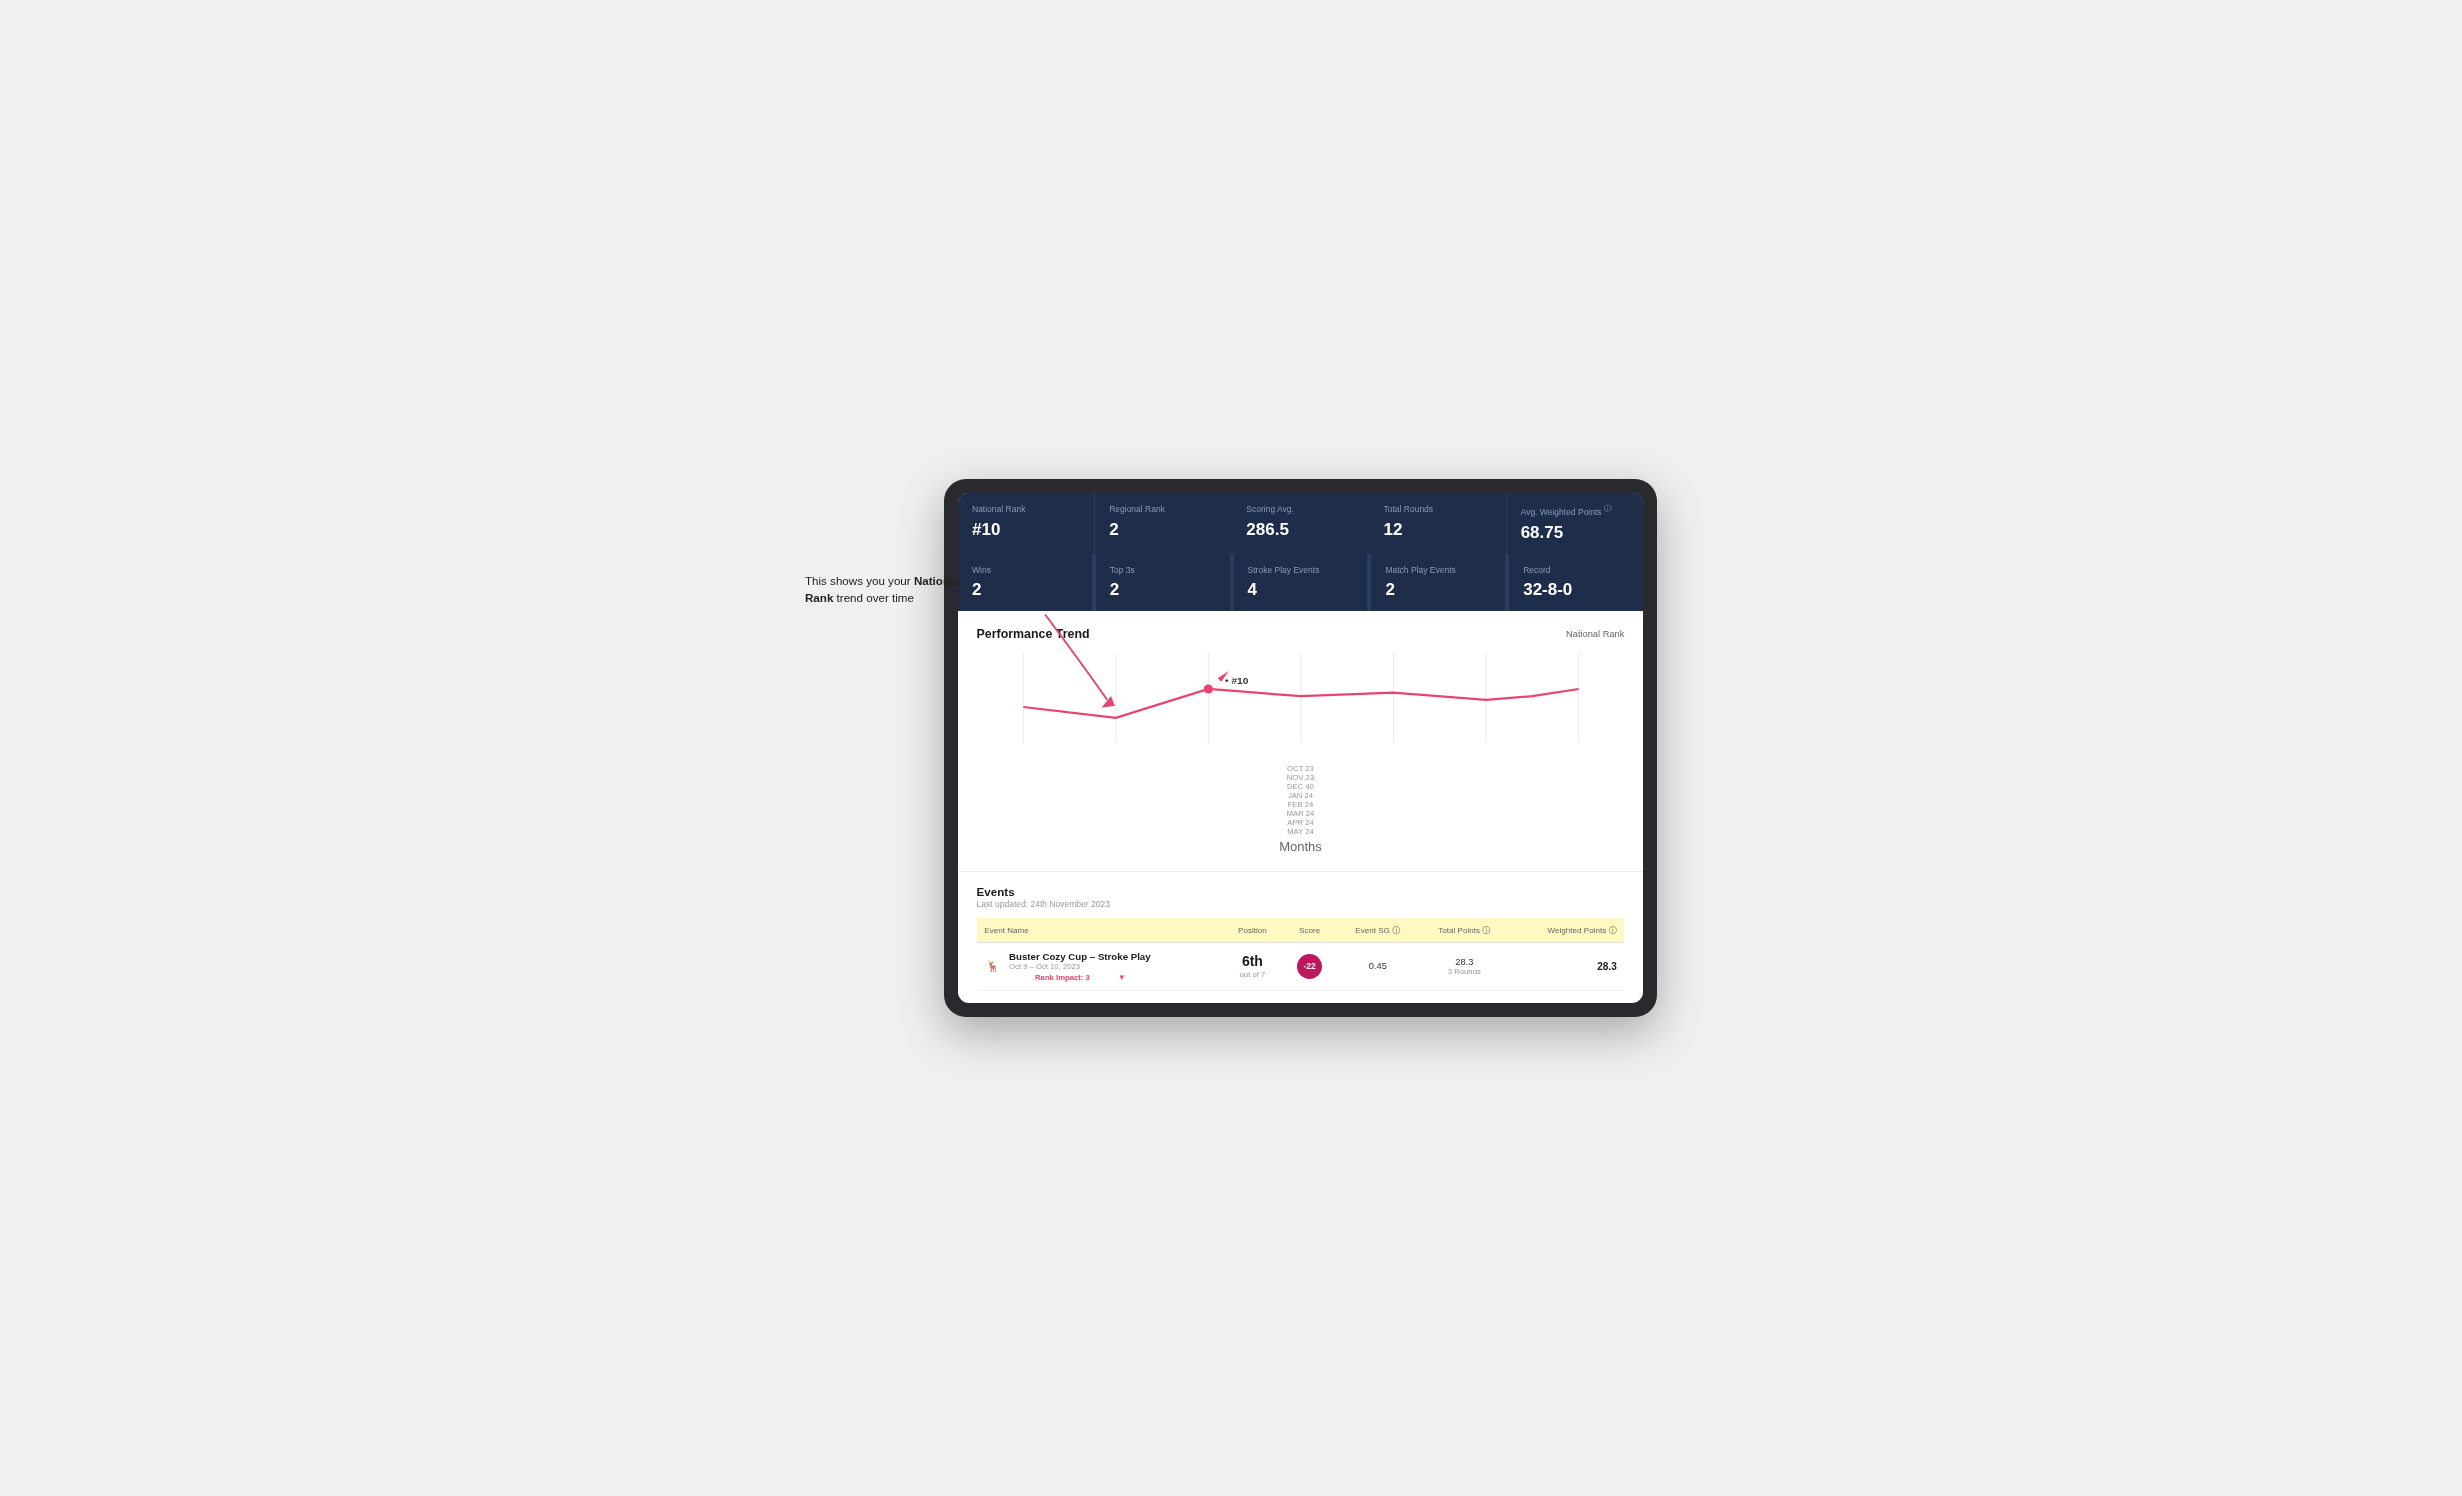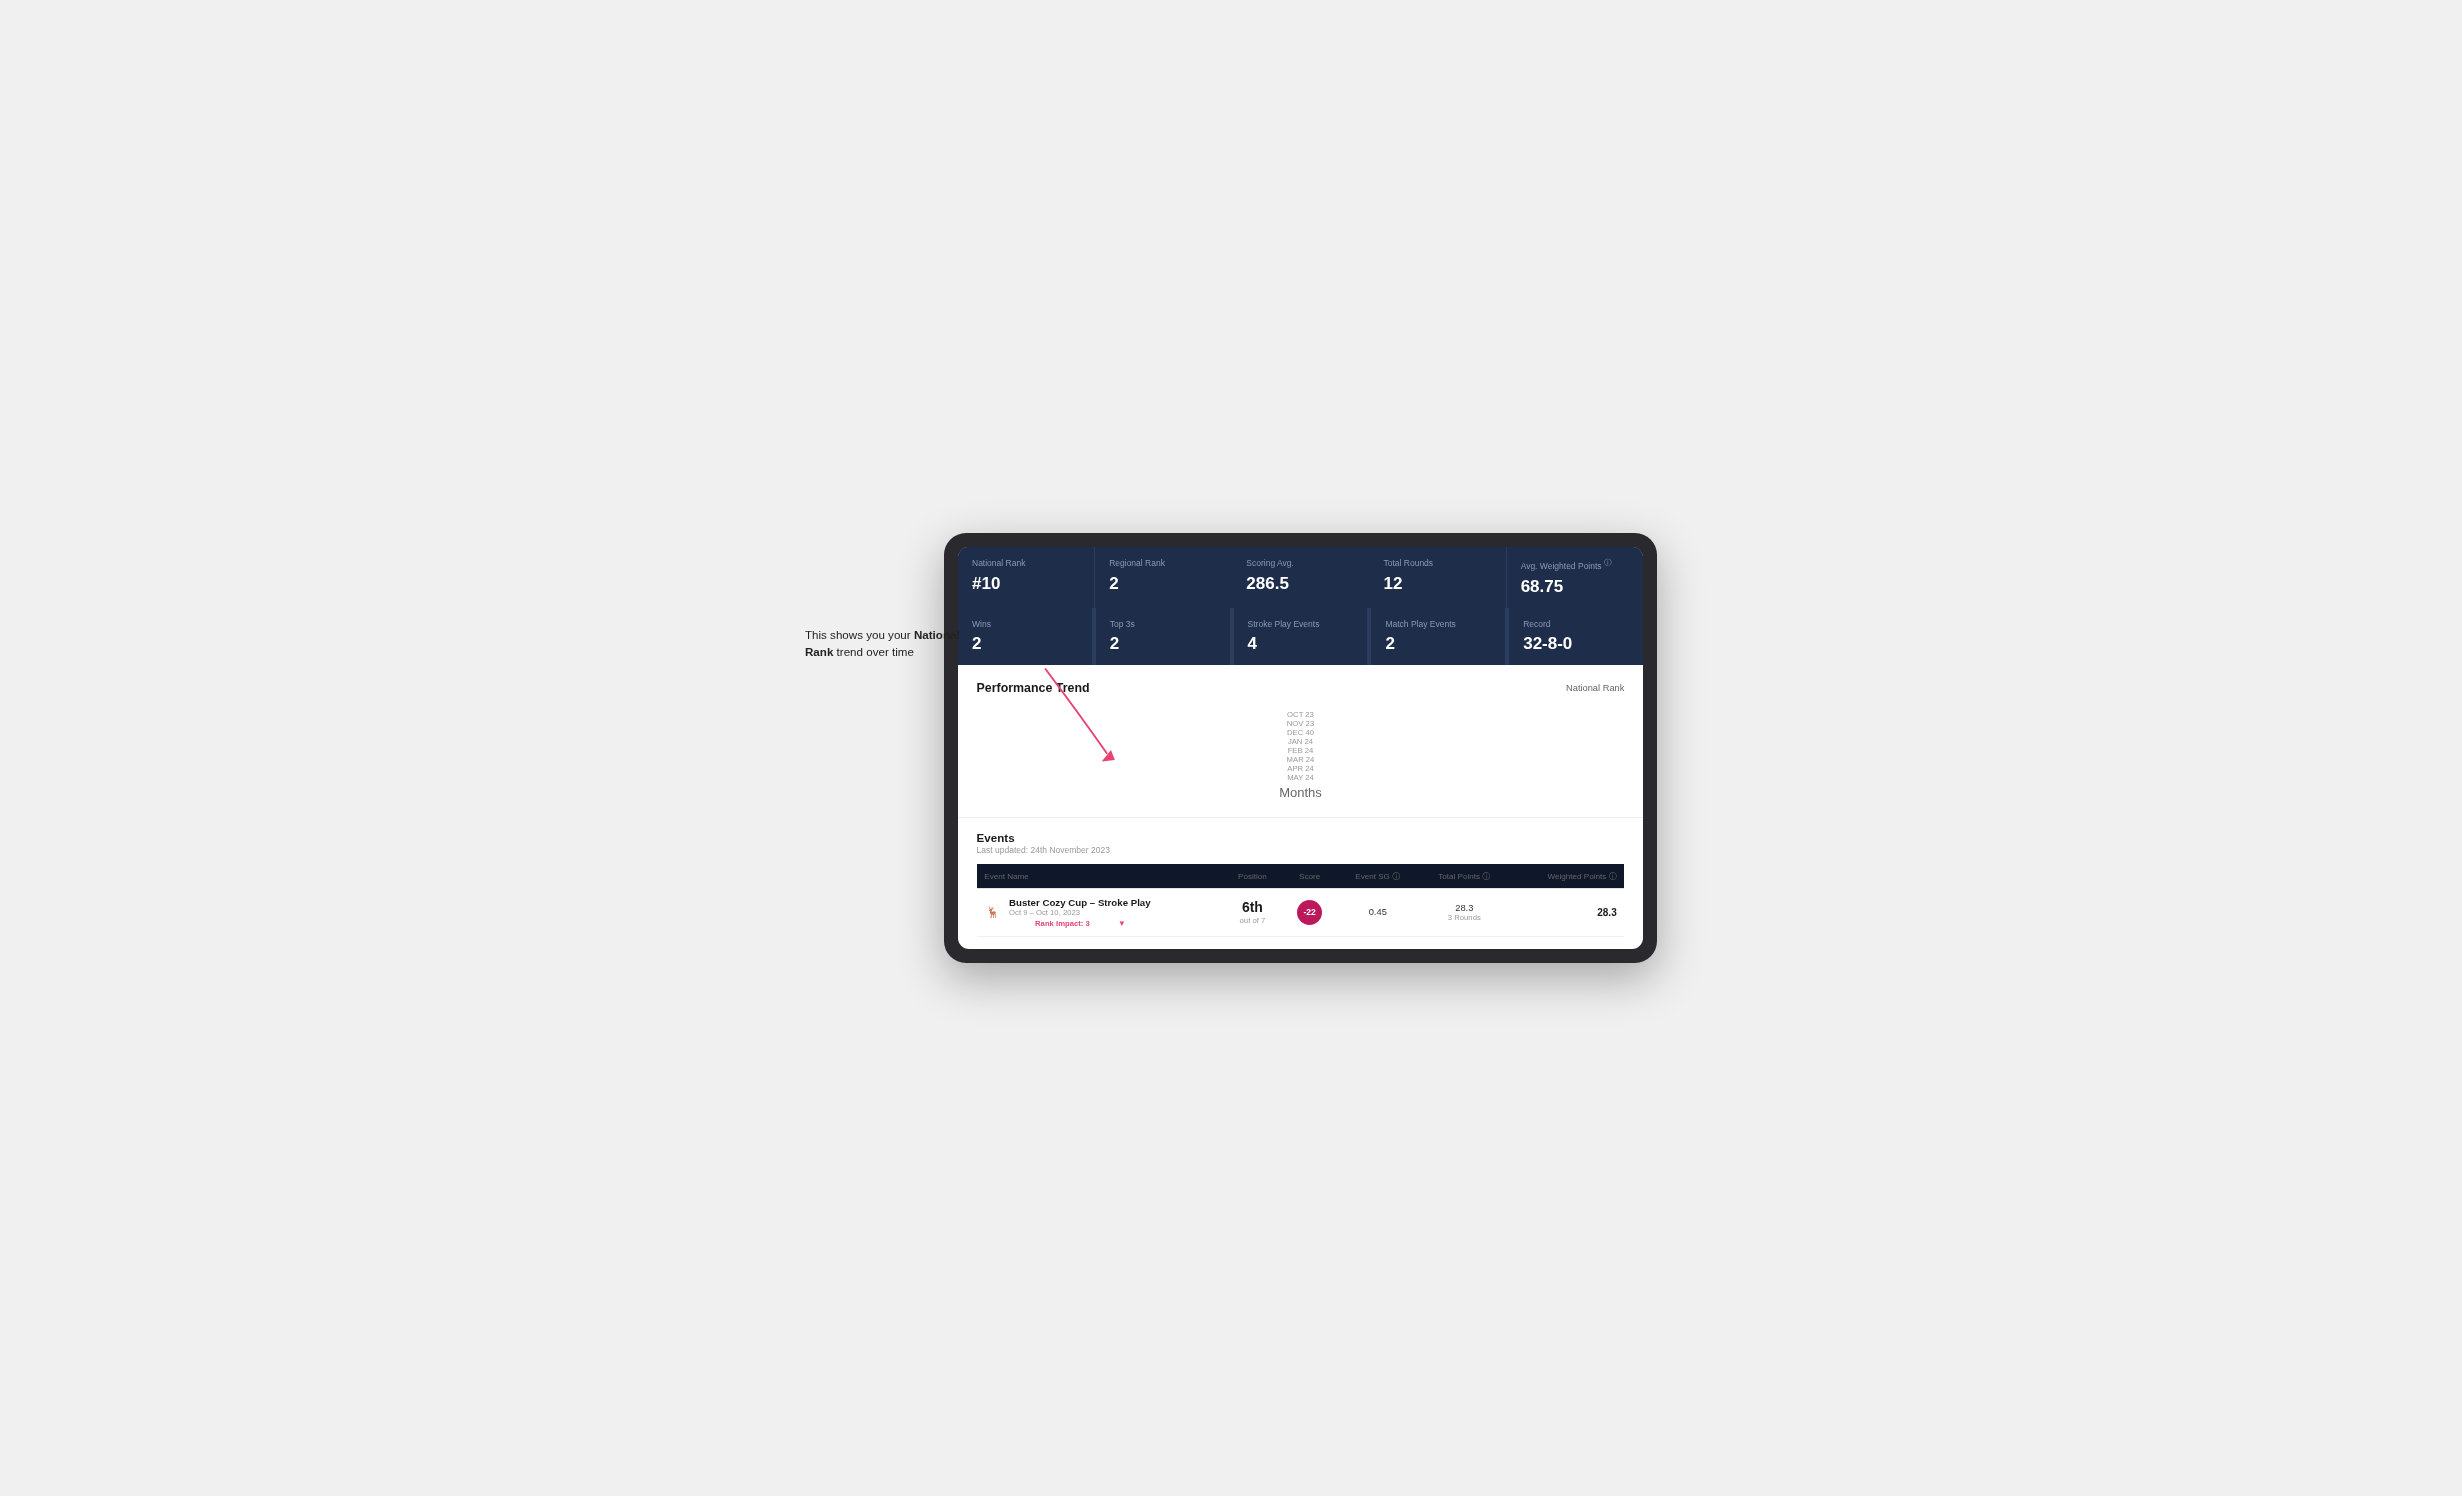--- a/index.html
+++ b/index.html
@@ -160,21 +160,21 @@
       font-size: 8.5px;
       color: #999;
       margin-bottom: 9.3px;
     }
 
     .events-table {
       width: 100%;
       border-collapse: collapse;
     }
     .events-table thead tr {
-      background: #0f172a;
+      background: #fef9c3;
     }
     .events-table th {
       font-size: 8.1px;
       color: #666;
       font-weight: 500;
       padding: 6.2px 7.7px;
       text-align: left;
       border-bottom: 0.8px solid #e0e0e0;
     }
     .events-table th.right { text-align: right; }
@@ -329,20 +329,40 @@
             <div class="value">32-8-0</div>
           </div>
         </div>
 
         <div class="performance-section">
           <div class="perf-header">
             <span class="perf-title">Performance Trend</span>
             <span class="perf-label">National Rank</span>
           </div>
 
+          <div class="chart-area">
+            <svg class="chart-svg" viewBox="0 0 700 120" preserveAspectRatio="none">
+
+              <line x1="50" y1="0" x2="50" y2="100" stroke="#e8e8e8" stroke-width="1"></line>
+              <line x1="150" y1="0" x2="150" y2="100" stroke="#e8e8e8" stroke-width="1"></line>
+              <line x1="250" y1="0" x2="250" y2="100" stroke="#e8e8e8" stroke-width="1"></line>
+              <line x1="350" y1="0" x2="350" y2="100" stroke="#e8e8e8" stroke-width="1"></line>
+              <line x1="450" y1="0" x2="450" y2="100" stroke="#e8e8e8" stroke-width="1"></line>
+              <line x1="550" y1="0" x2="550" y2="100" stroke="#e8e8e8" stroke-width="1"></line>
+              <line x1="650" y1="0" x2="650" y2="100" stroke="#e8e8e8" stroke-width="1"></line>
+
+              <polyline points="50,60 150,72 250,40 350,48 450,44 550,52 600,48 650,40" fill="none" stroke="#e84471" stroke-width="2.5"></polyline>
+
+              <circle cx="250" cy="40" r="5" fill="#e84471"></circle>
+
+              <polygon points="260,28 272,20 264,32" fill="#e84471"></polygon>
+
+              <text x="268" y="35" font-size="11" fill="#333" font-family="sans-serif" font-weight="600">• #10</text>
+            </svg>
+          </div>
 
           <div class="chart-x-labels">
             <span class="chart-x-label">OCT 23</span>
             <span class="chart-x-label">NOV 23</span>
             <span class="chart-x-label">DEC 40</span>
             <span class="chart-x-label">JAN 24</span>
             <span class="chart-x-label">FEB 24</span>
             <span class="chart-x-label">MAR 24</span>
             <span class="chart-x-label">APR 24</span>
             <span class="chart-x-label">MAY 24</span>

